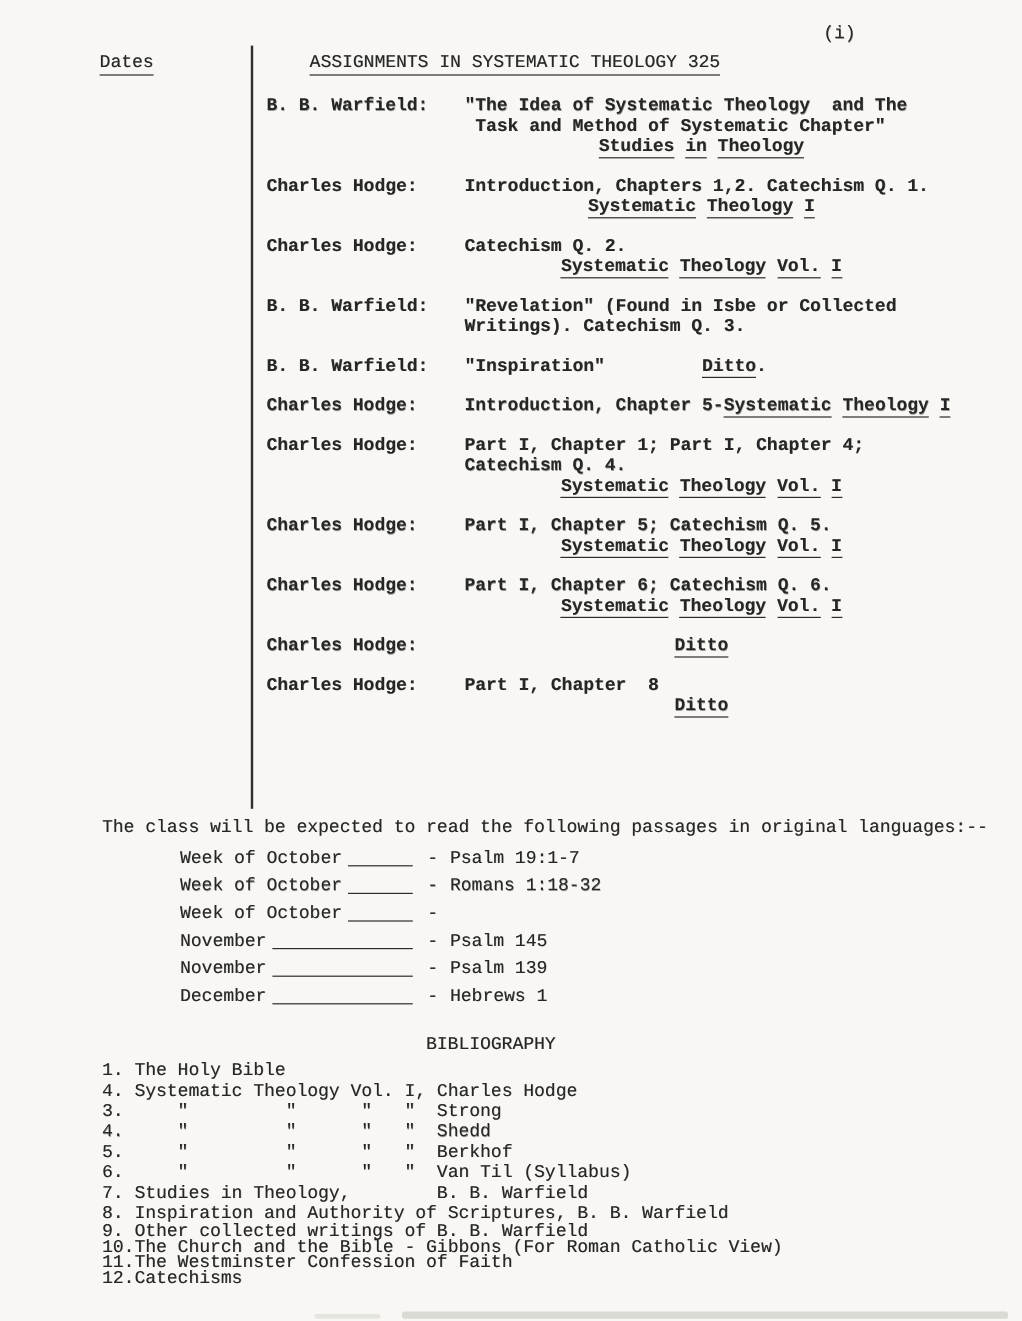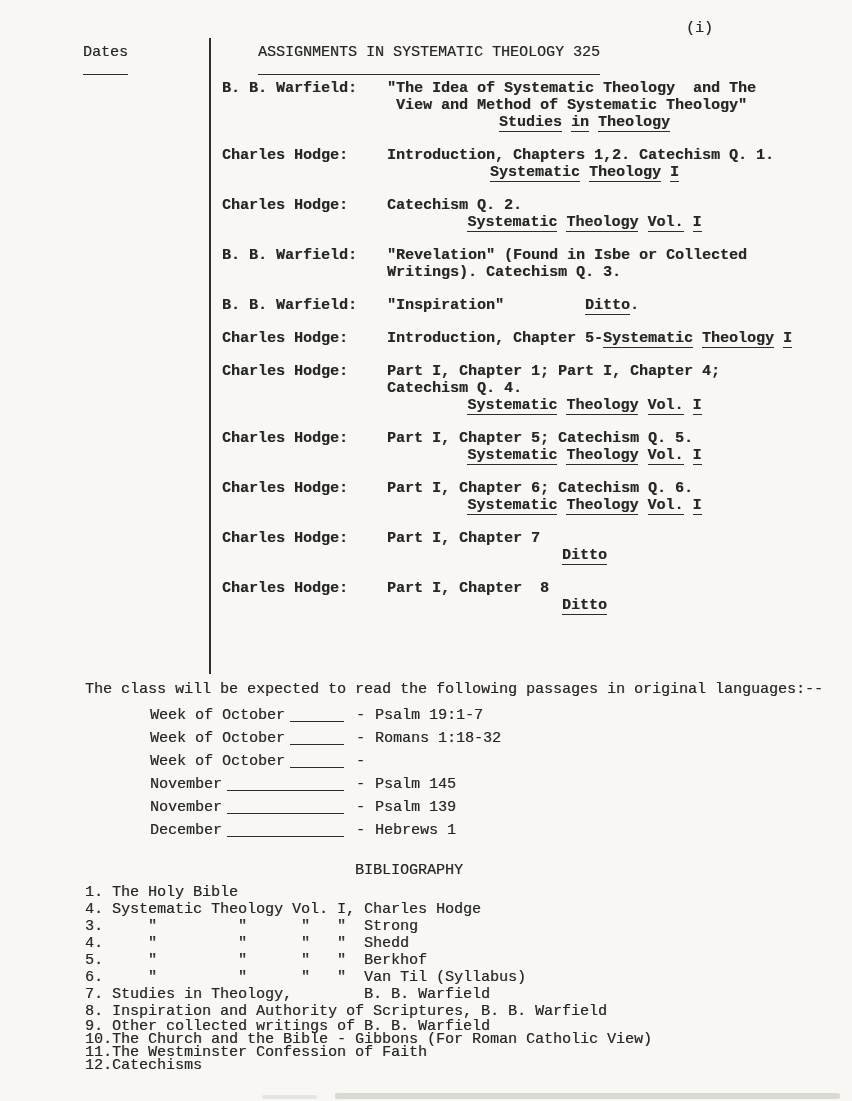--- a/index.html
+++ b/index.html
@@ -7,21 +7,21 @@
     position:relative;
     width:852px;height:1101px;
     background:#f8f7f3;
     overflow:hidden;
     font-family:"Liberation Mono","DejaVu Sans Mono",monospace;
     font-size:15px;line-height:17px;color:#262626;
     text-shadow:0.4px 0.2px 0.5px rgba(35,35,35,.45);
   }
   .pre{white-space:pre;}
   .u{border-bottom:1.6px solid #2c2c2c;}
-  .u-full{border-bottom:1.6px solid #2c2c2c;padding-bottom:13px;}
+  .u-full{border-bottom:1.6px solid #2c2c2c;padding-bottom:1px;}
   .divider{
     position:absolute;left:209px;top:38px;width:2px;height:636px;
     background:#2f2f2f;
   }
   .assignments{position:absolute;left:222px;top:80px;width:565px;}
   .entry{display:flex;margin-bottom:16px;font-weight:bold;}
   .author{width:165px;flex:none;white-space:pre;}
   .body{width:395px;flex:none;}
   .line{white-space:pre;min-height:17px;}
   .ref{text-align:center;white-space:pre;}
@@ -58,21 +58,21 @@
   <div class="dates"><span class="u-full">Dates</span></div>
   <div class="divider"></div>
   <div class="title"><span class="u-full">ASSIGNMENTS IN SYSTEMATIC THEOLOGY 325</span></div>
 
   <div class="assignments">
 
     <div class="entry">
       <span class="author">B. B. Warfield:</span>
       <div class="body">
         <div class="line"><span class="pre">"The Idea of Systematic Theology  and The</span></div>
-        <div class="line maybe"><span class="pre"> View and Method of Systematic Theology"</span></div>
+        <div class="line maybe"><span class="pre"> Task and Method of Systematic Chapter"</span></div>
         <div class="ref uw"><span class="u">Studies</span> <span class="u">in</span> <span class="u">Theology</span></div>
       </div>
     </div>
 
     <div class="entry">
       <span class="author">Charles Hodge:</span>
       <div class="body">
         <div class="line"><span class="pre">Introduction, Chapters 1,2. Catechism Q. 1.</span></div>
         <div class="ref uw"><span class="u">Systematic</span> <span class="u">Theology</span> <span class="u">I</span></div>
       </div>
@@ -131,21 +131,20 @@
       <span class="author">Charles Hodge:</span>
       <div class="body">
         <div class="line"><span class="pre">Part I, Chapter 6; Catechism Q. 6.</span></div>
         <div class="ref uw"><span class="u">Systematic</span> <span class="u">Theology</span> <span class="u">Vol.</span> <span class="u">I</span></div>
       </div>
     </div>
 
     <div class="entry">
       <span class="author">Charles Hodge:</span>
       <div class="body">
-        <div class="line"><span class="pre">Part I, Chapter 7</span></div>
         <div class="ref uw"><span class="u">Ditto</span></div>
       </div>
     </div>
 
     <div class="entry">
       <span class="author">Charles Hodge:</span>
       <div class="body">
         <div class="line"><span class="pre">Part I, Chapter  8</span></div>
         <div class="ref uw"><span class="u">Ditto</span></div>
       </div>

